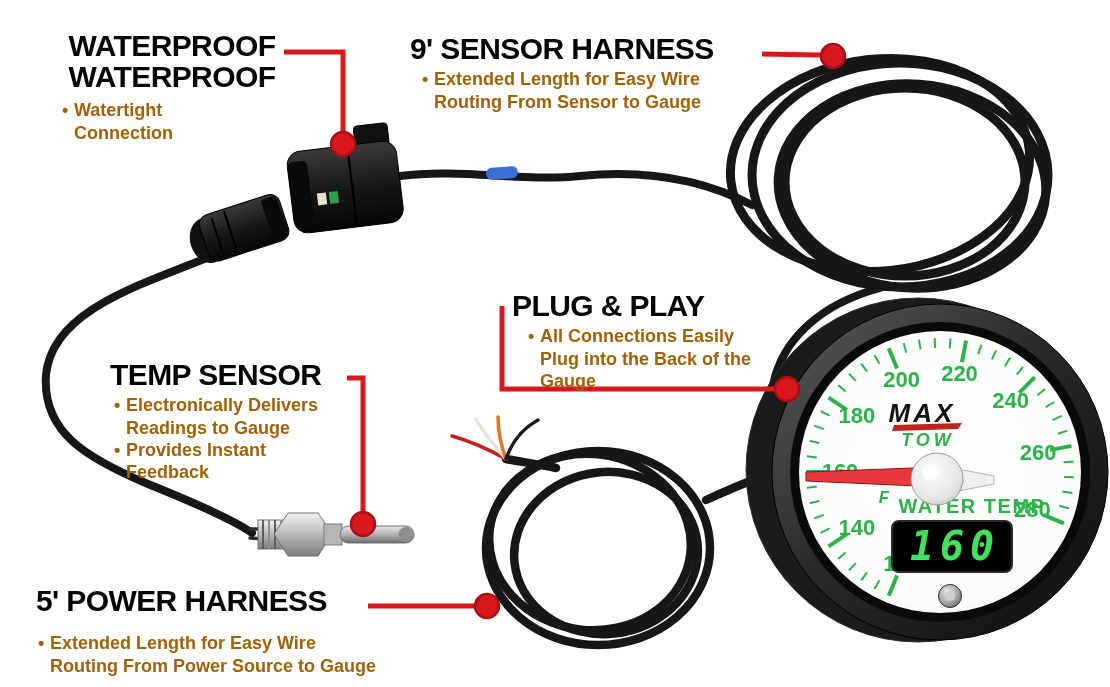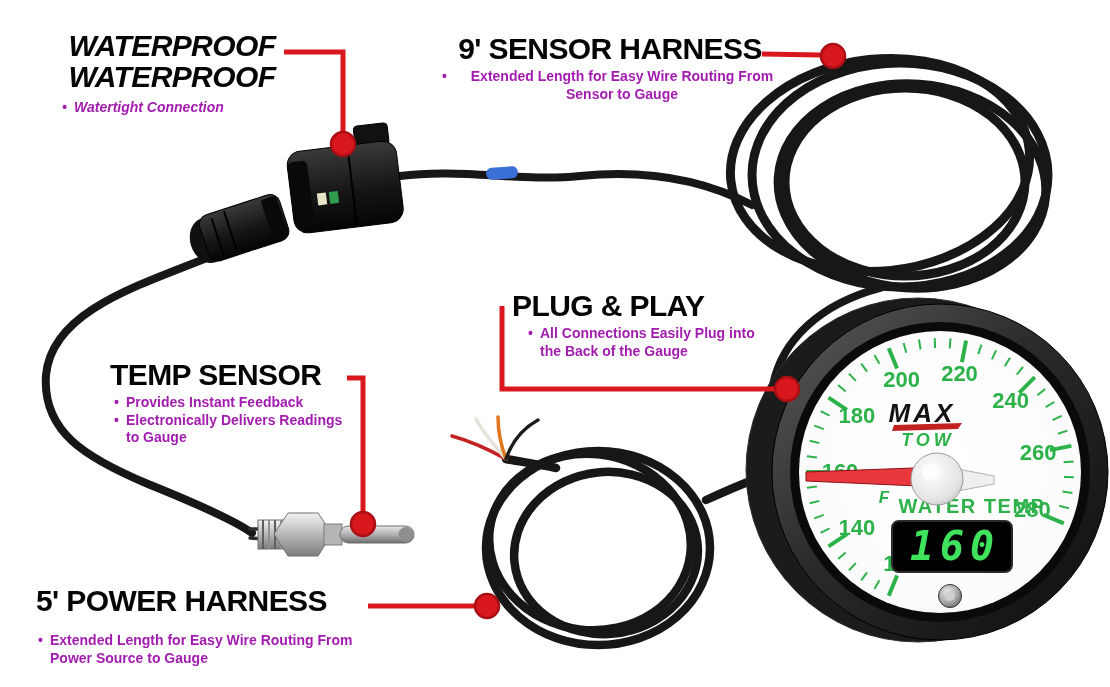--- a/index.html
+++ b/index.html
@@ -3,21 +3,21 @@
 <meta charset="utf-8">
 <style>
   html,body{margin:0;padding:0;background:#ffffff;}
   .stage{position:relative;width:1110px;height:687px;background:#ffffff;overflow:hidden;
          font-family:"Liberation Sans",sans-serif;}
   svg.draw{position:absolute;left:0;top:0;display:block;}
   .callout{position:absolute;color:#000;z-index:5;}
   .callout-title{font-weight:700;font-size:30px;line-height:1.04;letter-spacing:-0.6px;white-space:nowrap;color:#050505;}
   .center{text-align:center;}
   .bullets{margin-top:7px;}
-  .bullet{font-size:14px;font-weight:700;line-height:1.24;padding-left:14px;text-indent:0;position:relative;color:#a21caf;}
+  .bullet{font-size:18px;font-weight:700;line-height:1.24;padding-left:14px;text-indent:0;position:relative;color:#a16207;}
   .bullet::before{content:"\2022";position:absolute;left:2px;top:0;}
   .scale-num{font:700 22px "Liberation Sans",sans-serif;fill:#2db24a;}
   .gauge-text-green{font:700 20px "Liberation Sans",sans-serif;fill:#2db24a;letter-spacing:1.5px;}
   .gauge-unit{font:italic 700 17px "Liberation Sans",sans-serif;fill:#2db24a;}
   .brand-top{font:italic 700 26px "Liberation Sans",sans-serif;fill:#131313;letter-spacing:3px;}
   .brand-bottom{font:italic 700 18px "Liberation Sans",sans-serif;fill:#2db24a;letter-spacing:4px;}
   .digital{font:italic 700 40px "DejaVu Sans Mono",monospace;fill:#3fe45c;letter-spacing:6px;}
 </style>
 </head>
 <body>
@@ -223,49 +223,49 @@
     </g>
     <g fill="#d9181e" stroke="#a80e13" stroke-width="2.5">
       <circle cx="343" cy="144" r="12"></circle>
       <circle cx="833" cy="56" r="12"></circle>
       <circle cx="787" cy="389" r="12"></circle>
       <circle cx="363" cy="524" r="12"></circle>
       <circle cx="487" cy="606" r="12"></circle>
     </g>
   </svg>
 
-  <div class="callout" style="left:54px;top:30px;width:236px;font-style:italic;">
+  <div class="callout" style="left:54px;top:30px;width:236px;">
     <div class="callout-title center">
       <div>WATERPROOF</div>
       <div>WATERPROOF</div>
     </div>
     <div class="bullets" style="width:200px;margin-left:6px;">
       <div class="bullet">Watertight Connection</div>
     </div>
   </div>
 
-  <div class="callout" style="left:430px;top:33px;text-align:center;">
+  <div class="callout" style="left:410px;top:33px;">
     <div class="callout-title">9' SENSOR HARNESS</div>
     <div class="bullets" style="width:350px;margin-left:10px;margin-top:4px;">
       <div class="bullet">Extended Length for Easy Wire Routing From Sensor to Gauge</div>
     </div>
   </div>
 
   <div class="callout" style="left:512px;top:290px;">
     <div class="callout-title">PLUG &amp; PLAY</div>
     <div class="bullets" style="width:252px;margin-left:14px;margin-top:4px;">
       <div class="bullet">All Connections Easily Plug into the Back of the Gauge</div>
     </div>
   </div>
 
   <div class="callout" style="left:110px;top:359px;">
     <div class="callout-title">TEMP SENSOR</div>
     <div class="bullets" style="width:238px;margin-left:2px;margin-top:4px;">
+      <div class="bullet">Electronically Delivers Readings to Gauge</div>
       <div class="bullet">Provides Instant Feedback</div>
-      <div class="bullet">Electronically Delivers Readings to Gauge</div>
     </div>
   </div>
 
   <div class="callout" style="left:36px;top:585px;">
     <div class="callout-title">5' POWER HARNESS</div>
     <div class="bullets" style="width:352px;margin-top:16px;">
       <div class="bullet">Extended Length for Easy Wire Routing From Power Source to Gauge</div>
     </div>
   </div>
 

